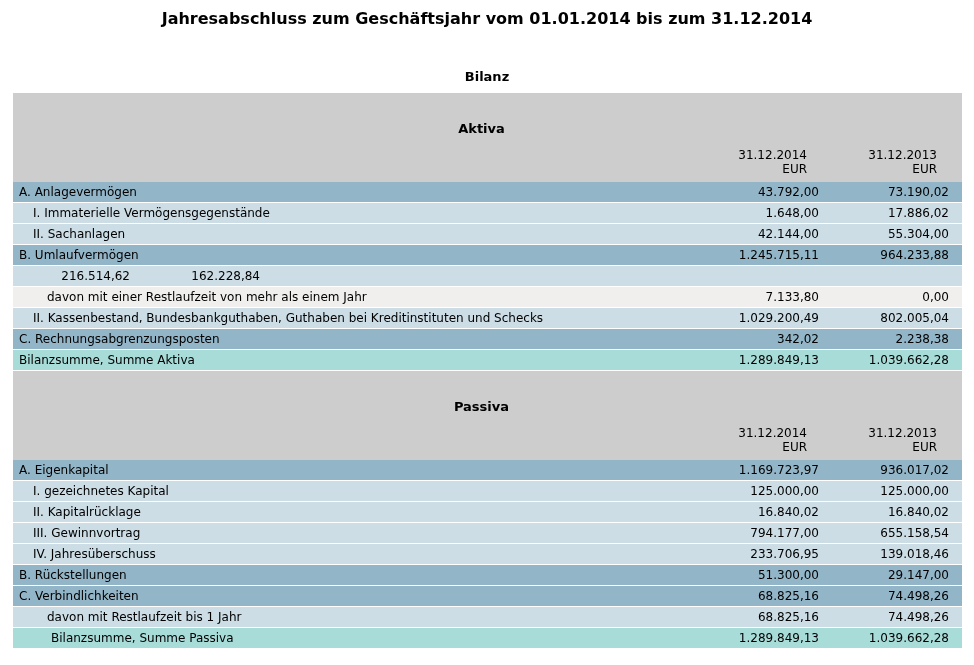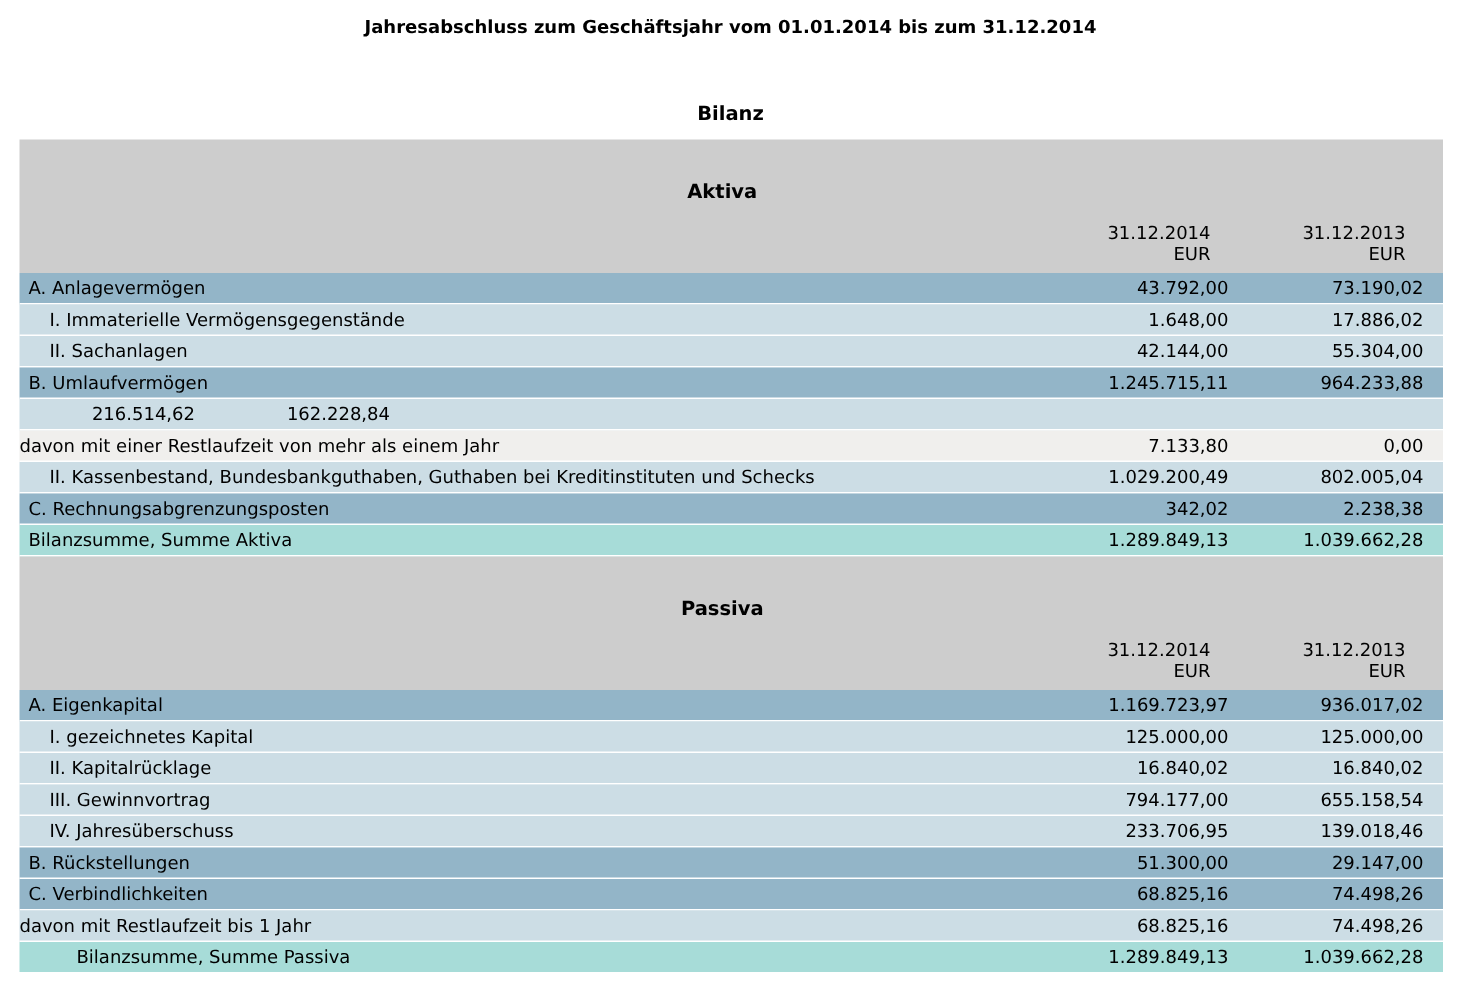--- a/index.html
+++ b/index.html
@@ -8,21 +8,21 @@
     height: 665px;
     background: #ffffff;
     color: #000000;
     font-family: "DejaVu Sans", "Liberation Sans", sans-serif;
     overflow: hidden;
   }
   .doc-title {
     margin: 0;
     padding-top: 9px;
     text-align: center;
-    font-size: 12px;
+    font-size: 16px;
     font-weight: 700;
     line-height: 19px;
   }
   .doc-subtitle {
     margin: 41px 0 0 0;
     text-align: center;
     font-size: 13px;
     font-weight: 700;
     line-height: 16px;
   }
@@ -65,21 +65,21 @@
   }
   .row .val {
     width: 130px;
     box-sizing: border-box;
     padding-right: 13px;
     text-align: right;
     white-space: nowrap;
   }
   .lvl0 .label { padding-left: 6px; }
   .lvl1 .label { padding-left: 20px; }
-  .lvl2 .label { }
+  .lvl2 .label { padding-left: 34px; }
   .style-group { background: var(--group-row, #93b5c8); }
   .style-sub   { background: var(--sub-row, #ccdde5); }
   .style-note  { background: var(--note-row, #f0efed); }
   .style-total { background: var(--total-row, #a7dcd8); }
 </style>
 </head>
 <body>
 
 <div>
   <h1 class="doc-title">Jahresabschluss zum Geschäftsjahr vom 01.01.2014 bis zum 31.12.2014</h1>

